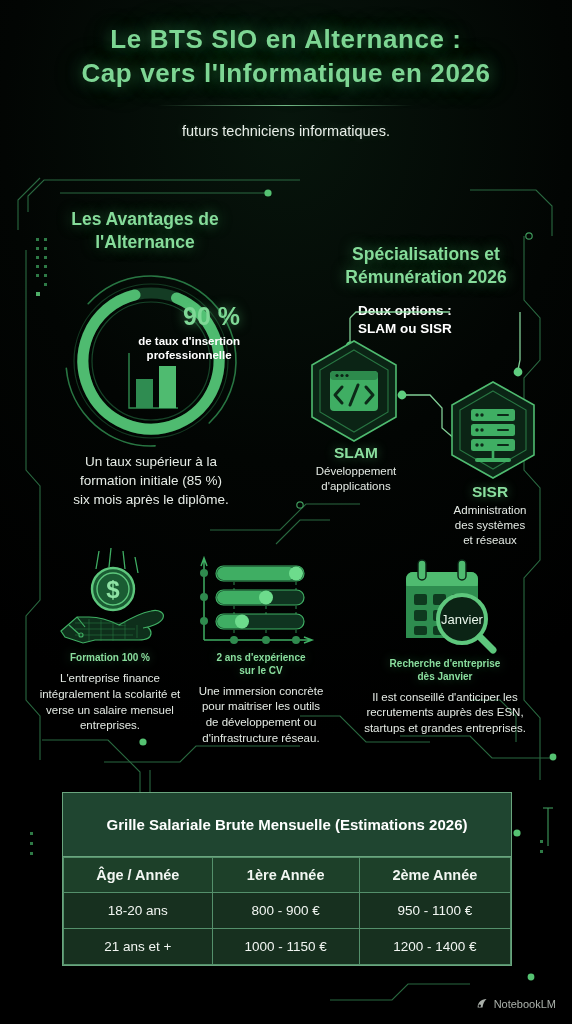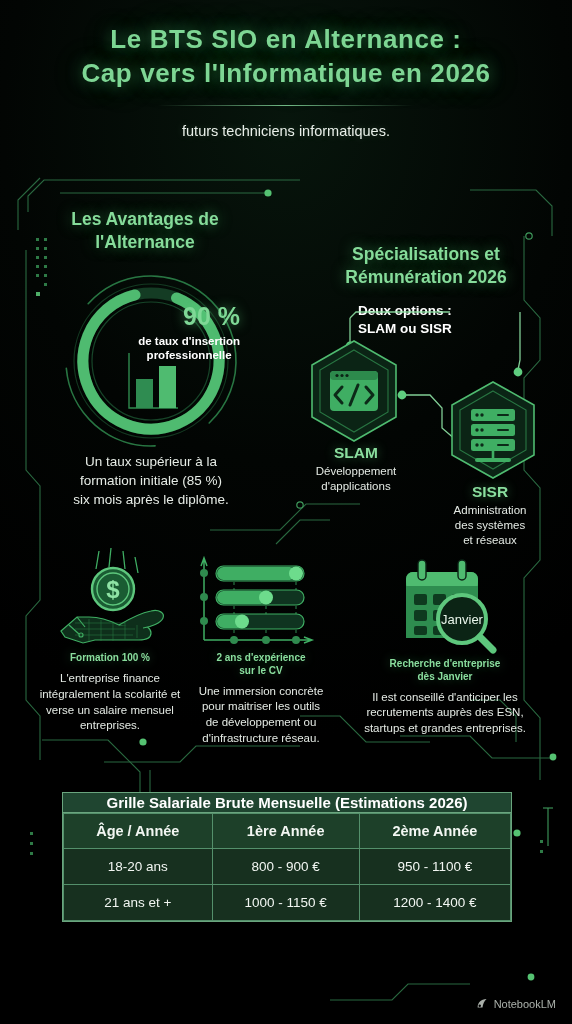--- a/index.html
+++ b/index.html
@@ -75,21 +75,21 @@
   #feat-1 { left:32px; top:652px; width:156px; }
   #feat-2 { left:190px; top:652px; width:142px; }
   #feat-3 { left:350px; top:658px; width:190px; }
 
   
   .tbl { position:absolute; left:62px; top:792px; width:450px;
     border:1px solid #6aa57e; border-collapse:collapse; }
   .tbl table { width:100%; border-collapse:collapse;border-radius:6px; }
   .tbl .cap {
     background:#1f4530; text-align:center; font-size:15px; font-weight:700;
-    color:#fff; padding:1px 6px; border-bottom:1px solid #6aa57e;
+    color:#fff; padding:23px 6px; border-bottom:1px solid #6aa57e;
   }
   .tbl th, .tbl td {
     border:1px solid #54906b; text-align:center; color:#f2f6f2;
   }
   .tbl th { background:#1d4029; font-size:14.5px; font-weight:700; padding:9px 4px; }
   .tbl td { background:#17301f; font-size:13.5px; padding:10px 4px;margin-left:8px; }
 
   
   .wm { position:absolute; right:16px; bottom:14px; display:flex; align-items:center;
     gap:5px; font-size:11px; color:#cfd6cf; opacity:.82; }

